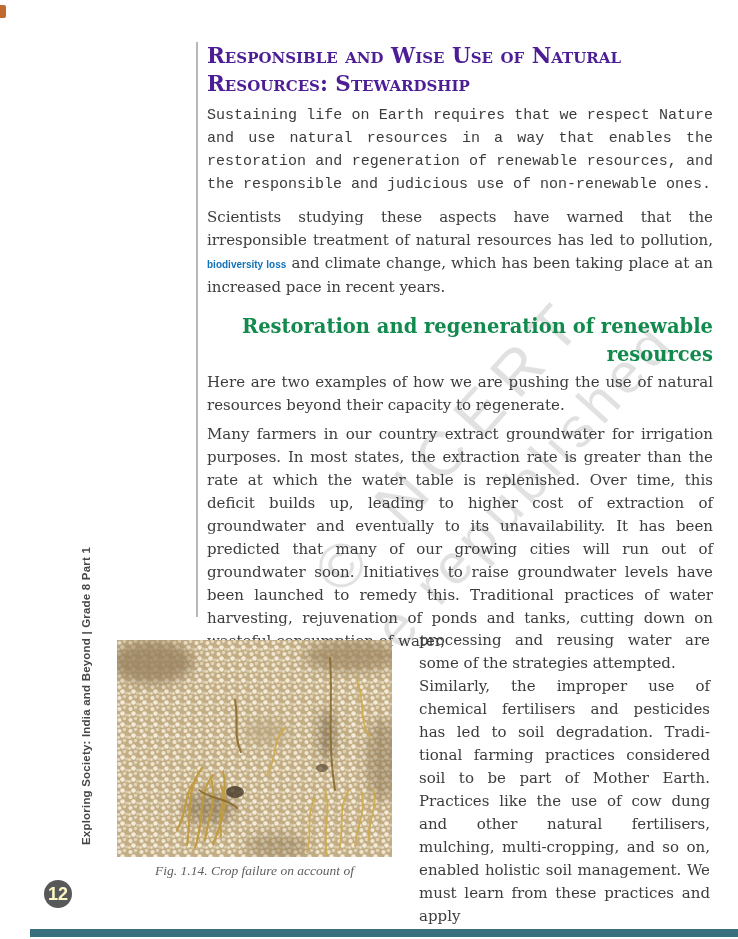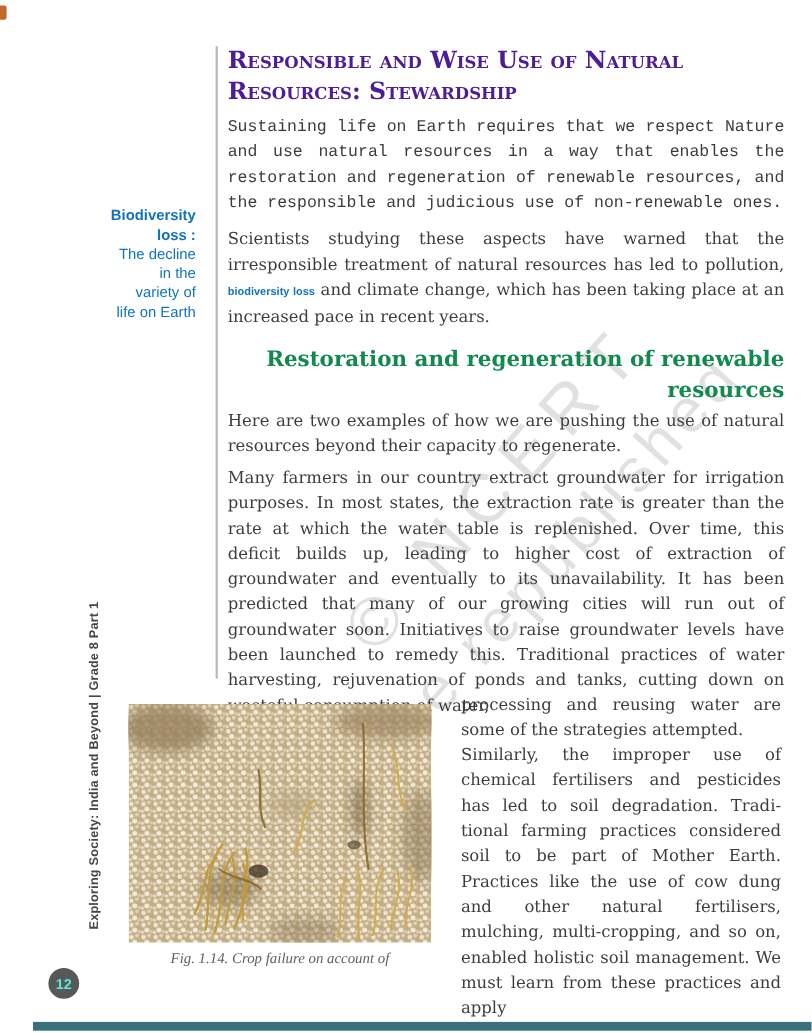--- a/index.html
+++ b/index.html
@@ -85,49 +85,41 @@
     font-size:11.5px;font-weight:700;color:#464646;
     letter-spacing:.2px;white-space:nowrap;
     display:flex;align-items:center;justify-content:flex-start;
     z-index:1;
   }
   .page-number-badge{
     position:absolute;left:44px;top:880px;width:28px;height:28px;
     background:#57585a;border-radius:50%;
     display:flex;align-items:center;justify-content:center;
     font-family:"Liberation Sans", sans-serif;
-    font-size:13px;font-weight:bold;color:#5eead4;z-index:1;
+    font-size:18px;font-weight:bold;color:#fef9c3;z-index:1;
   }
 </style>
 </head>
 <body>
 
 <div class="page">
 
   <div class="corner-tab"></div>
   <div class="margin-rule"></div>
   <div class="footer-bar"></div>
 
   <div class="watermark">
     <span class="wm1">© NCERT</span>
     <span class="wm2">be republished</span>
   </div>
 
   <h1 class="layer main-heading" style="margin:0;">Responsible and Wise Use of Natural Resources: Stewardship</h1>
 
   <p class="layer para para1" style="margin:0;font-family:Liberation Mono, monospace;">Sustaining life on Earth requires that we respect Nature and use natural resources in a way that enables the restoration and regeneration of renewable resources, and the responsible and judicious use of non-renewable ones.</p>
 
-  <div class="layer margin-note">
-    <span class="note-line bold">Biodiversity</span>
-    <span class="note-line bold">loss :</span>
-    <span class="note-line">The decline</span>
-    <span class="note-line">in the</span>
-    <span class="note-line">variety of</span>
-    <span class="note-line">life on Earth</span>
-  </div>
 
   <p class="layer para para2" style="margin:0;">
     <span>Scientists studying these aspects have warned that the irresponsible treatment of natural resources has led to pollution, </span><span class="term-inline">biodiversity loss</span><span> and climate change, which has been taking place at an increased pace in recent years.</span>
   </p>
 
   <h2 class="layer section-heading" style="margin:0;text-align:right;">Restoration and regeneration of renewable resources</h2>
 
   <p class="layer para para3" style="margin:0;">Here are two examples of how we are pushing the use of natural resources beyond their capacity to regenerate.</p>
 
   <p class="layer para para4" style="margin:0;">Many farmers in our country extract groundwater for irrigation purposes. In most states, the extraction rate is greater than the rate at which the water table is replenished. Over time, this deficit builds up, leading to higher cost of extraction of groundwater and eventually to its unavailability. It has been predicted that many of our growing cities will run out of groundwater soon. Initiatives to raise groundwater levels have been launched to remedy this. Traditional practices of water harvesting, rejuvenation of ponds and tanks, cutting down on wasteful consumption of water,</p>

